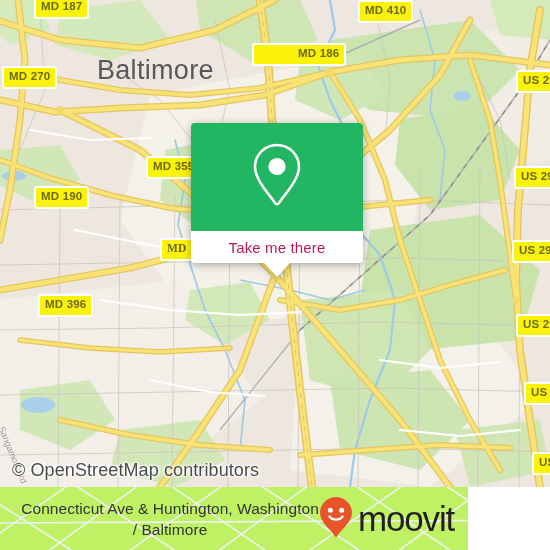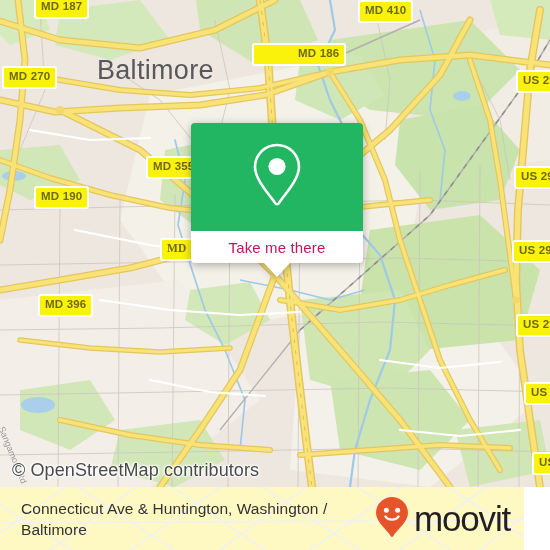--- a/index.html
+++ b/index.html
@@ -124,24 +124,25 @@
     border-left: 13px solid transparent;
     border-right: 13px solid transparent;
     border-top: 14px solid #ffffff;
   }
 
   
   .footer {
     position: absolute;
     left: 0;
     top: 487px;
-    width: 524px;
+    width: 468px;
     height: 63px;
-    background: #fef9c3;
+    background: #bef264;
     overflow: hidden;
+    text-align: center;
   }
   .footer-watermark { position:absolute; left:0; top:0; }
   .footer-inner {
     position: relative;
     height: 100%;
     display: flex;
     align-items: center;
     justify-content: space-between;
     padding: 0 14px 0 21px;
     box-sizing: border-box;

